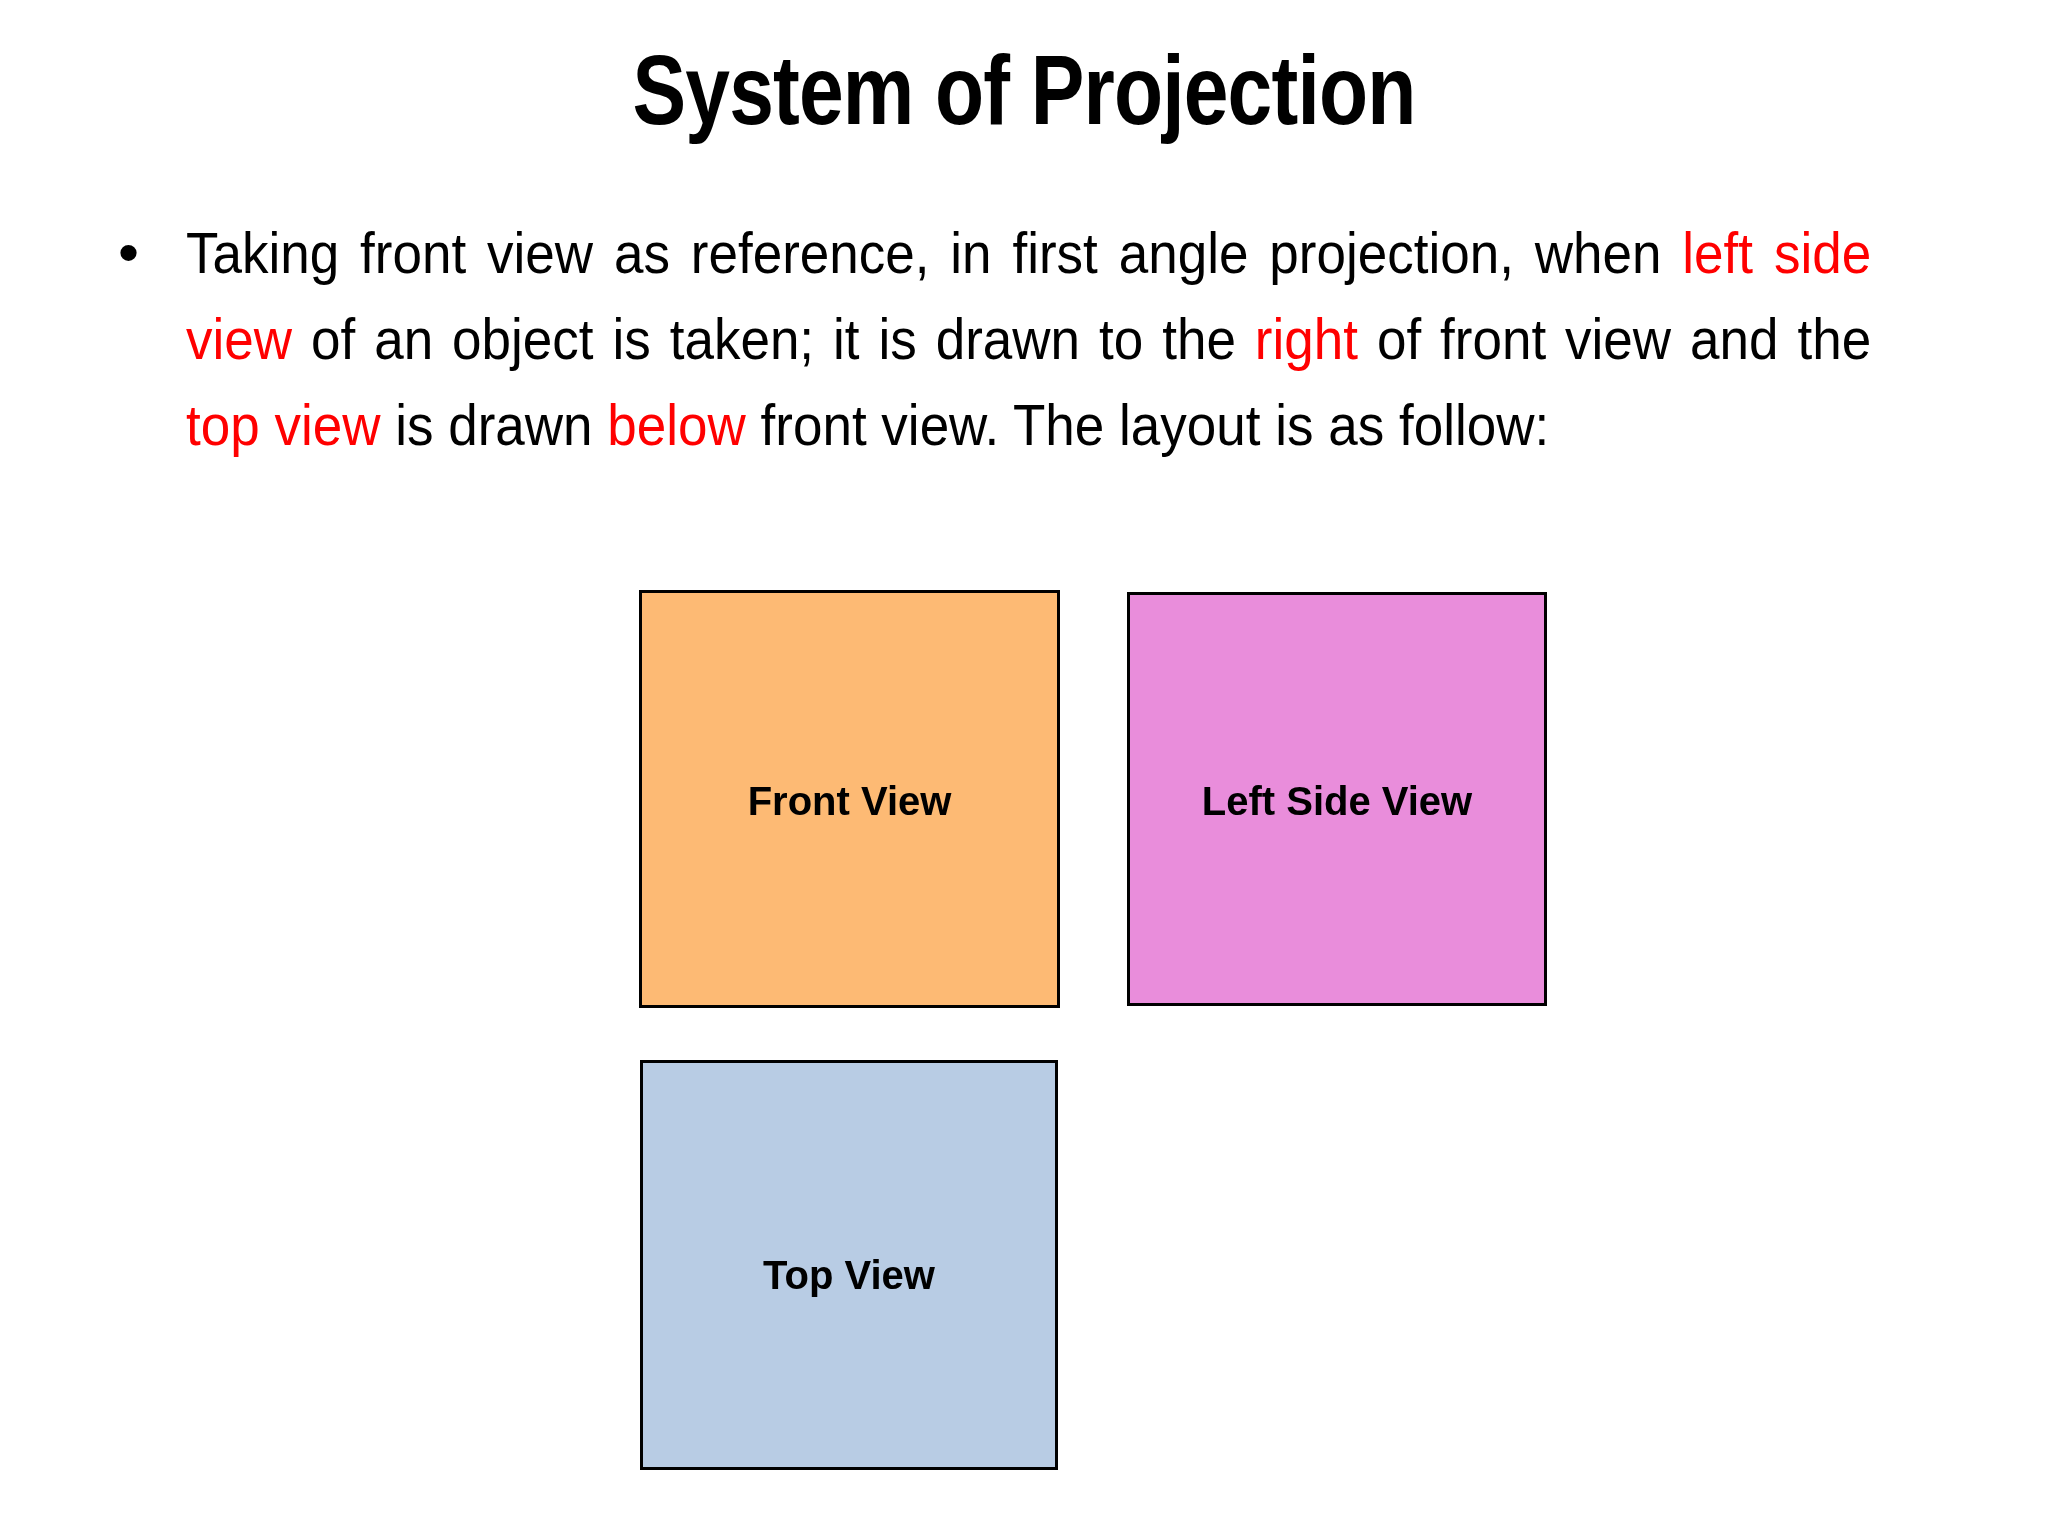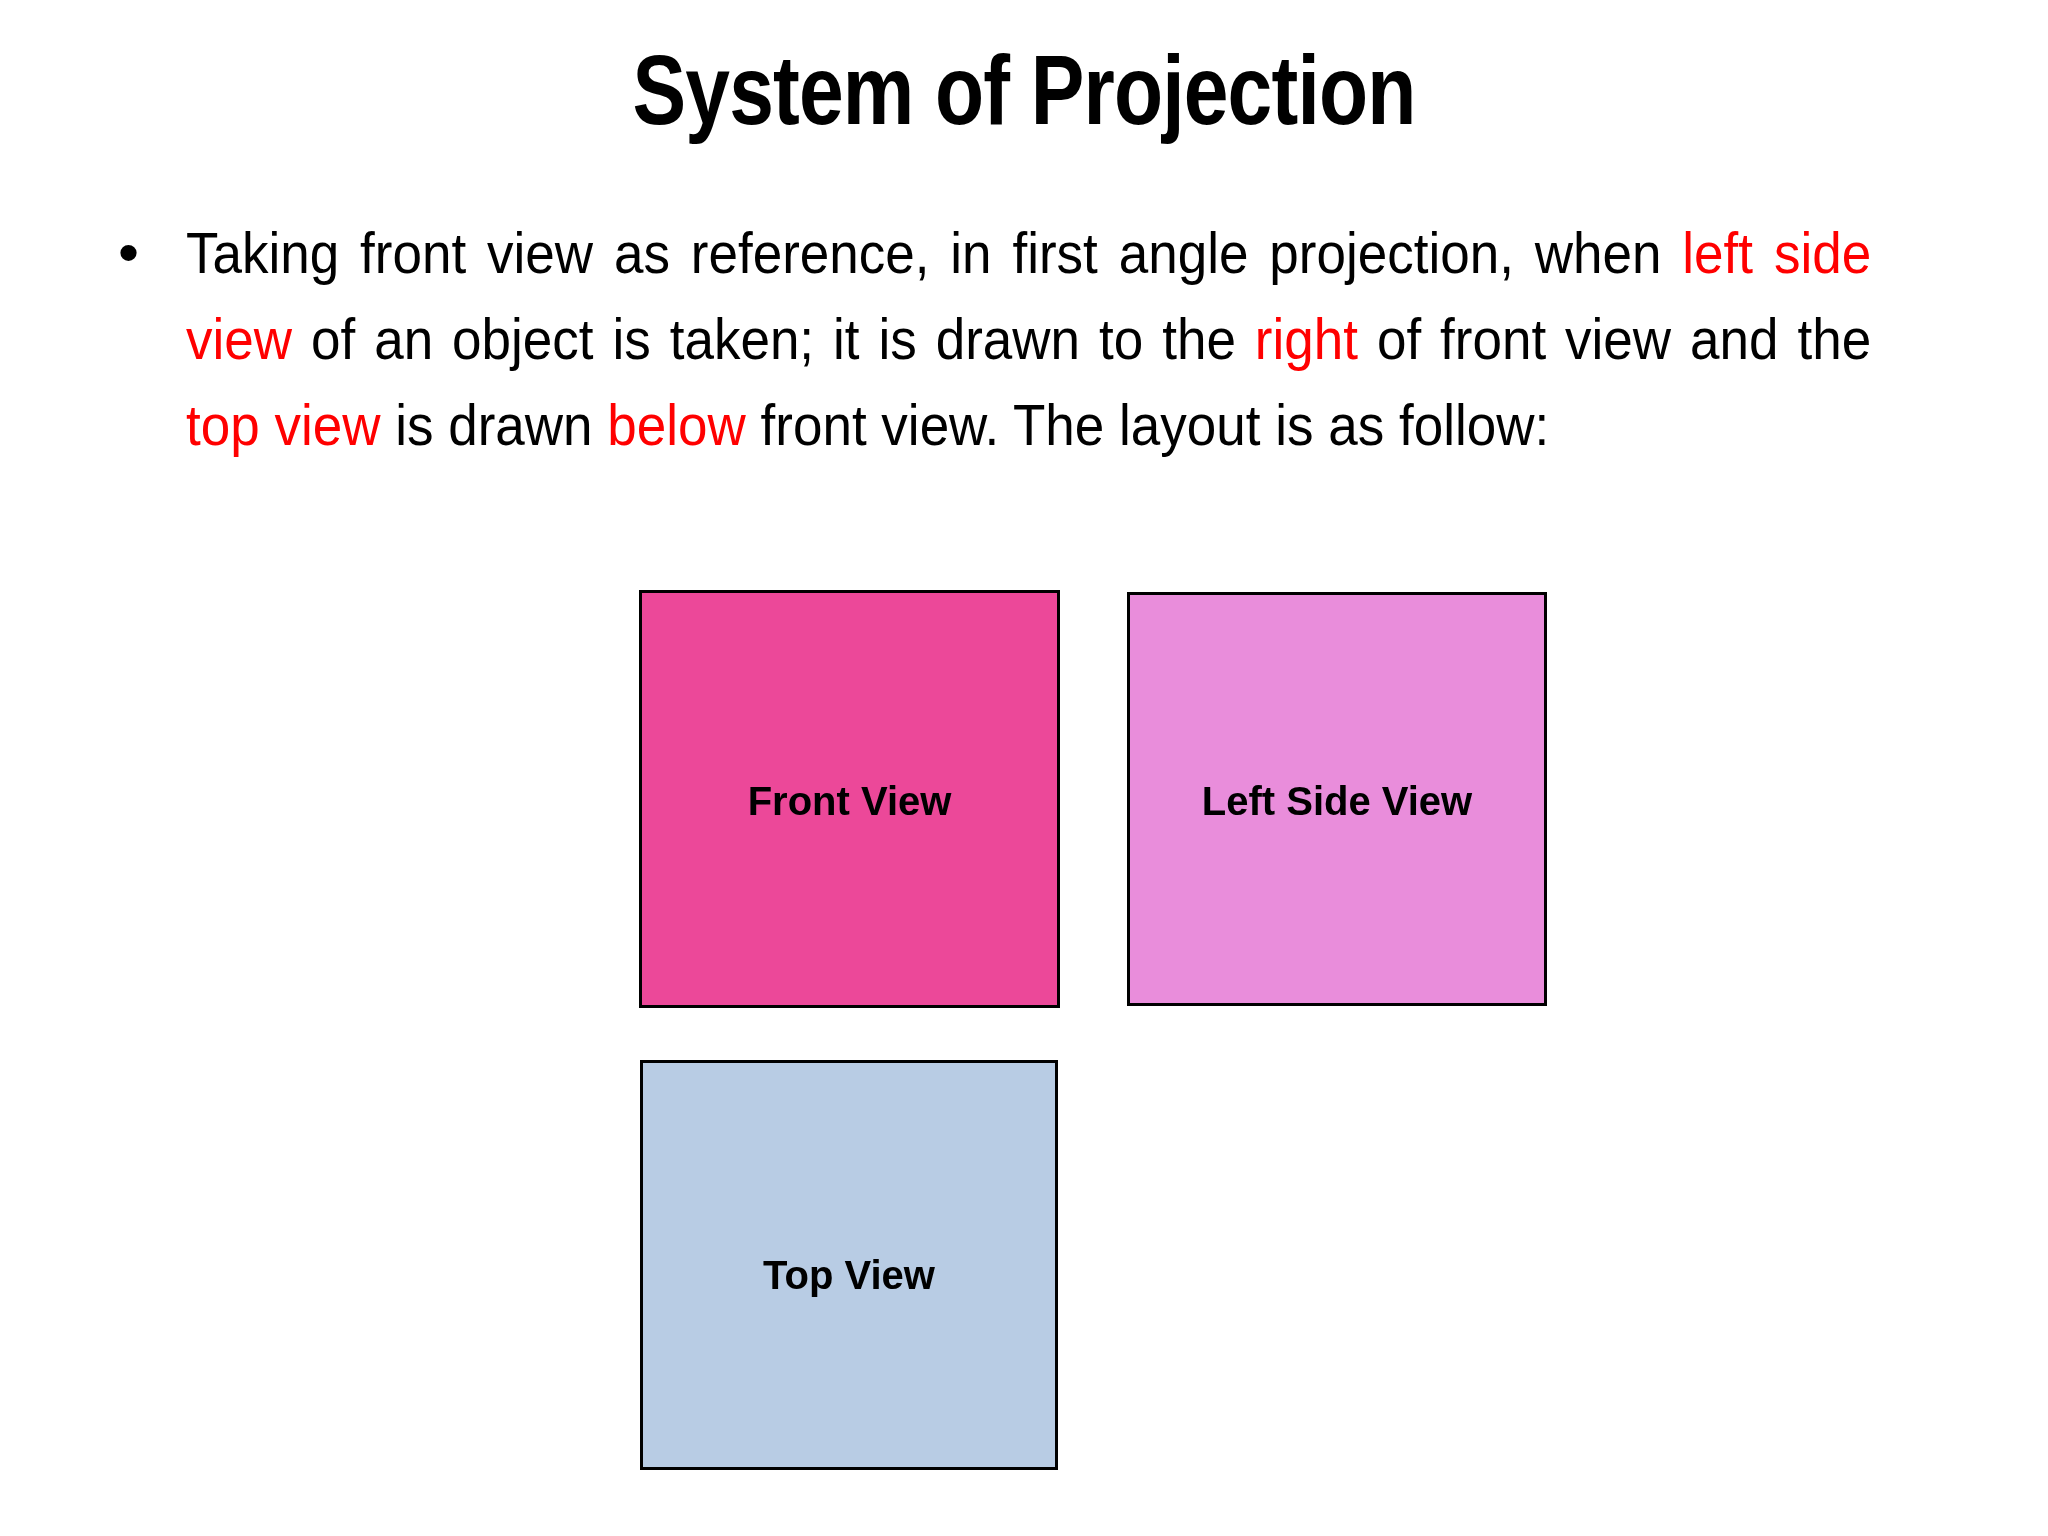--- a/index.html
+++ b/index.html
@@ -141,21 +141,21 @@
   <div class="bullet-row">
     <div class="bullet-mark">•</div>
     <div class="bullet-text">
       <span>Taking front view as reference, in first angle projection, when </span><span class="hl" style="color: rgb(255, 0, 0);">left side view</span><span> of an object is taken; it is drawn to the </span><span class="hl" style="color: rgb(255, 0, 0);">right</span><span> of front view and the </span><span class="hl" style="color: rgb(255, 0, 0);">top view</span><span> is drawn </span><span class="hl" style="color: rgb(255, 0, 0);">below</span><span> front view. The layout is as follow:</span>
     </div>
   </div>
 </div>
 
 <div class="diagram">
 
-  <div class="view-box" id="box-front" style="background: #ec4899; border-color: rgb(0, 0, 0);">
+  <div class="view-box" id="box-front" style="background: #fdba74; border-color: rgb(0, 0, 0);">
     <span class="view-label">Front View</span>
   </div>
 
   <div class="view-box" id="box-left" style="background: rgb(233, 141, 219); border-color: rgb(0, 0, 0);">
     <span class="view-label">Left Side View</span>
   </div>
 
   <div class="view-box" id="box-top" style="background: rgb(184, 204, 228); border-color: rgb(0, 0, 0);">
     <span class="view-label">Top View</span>
   </div>

